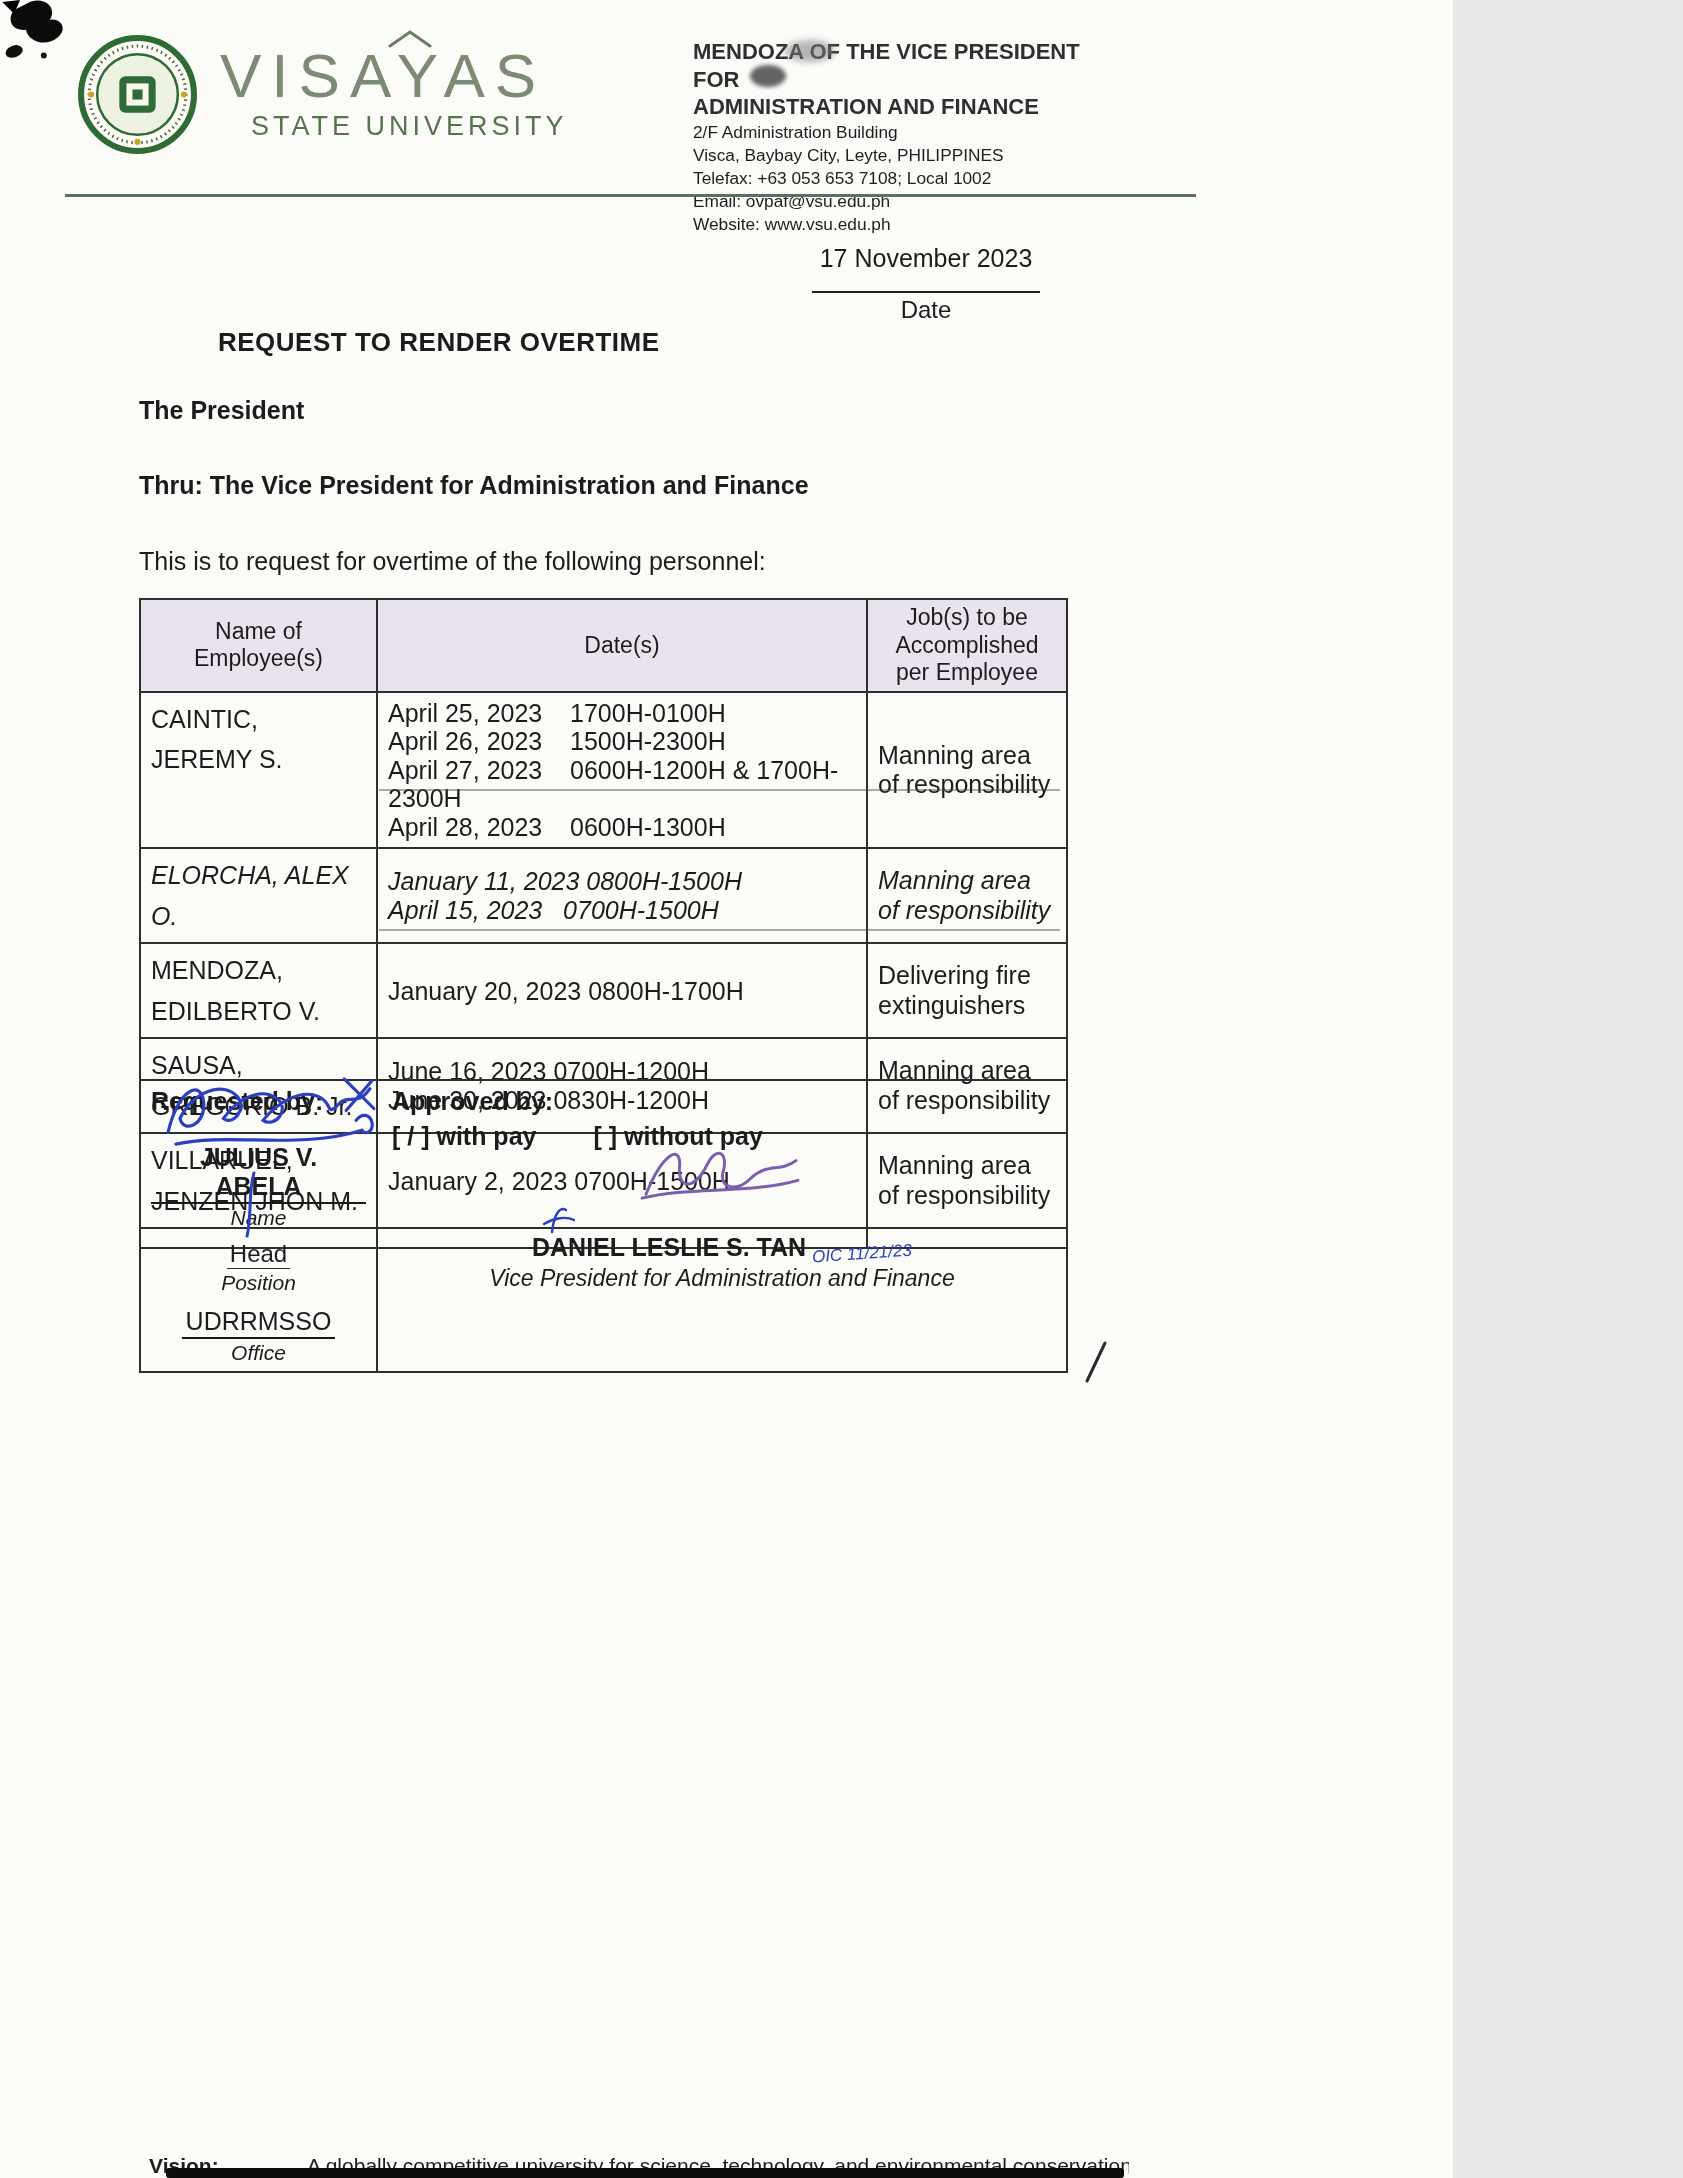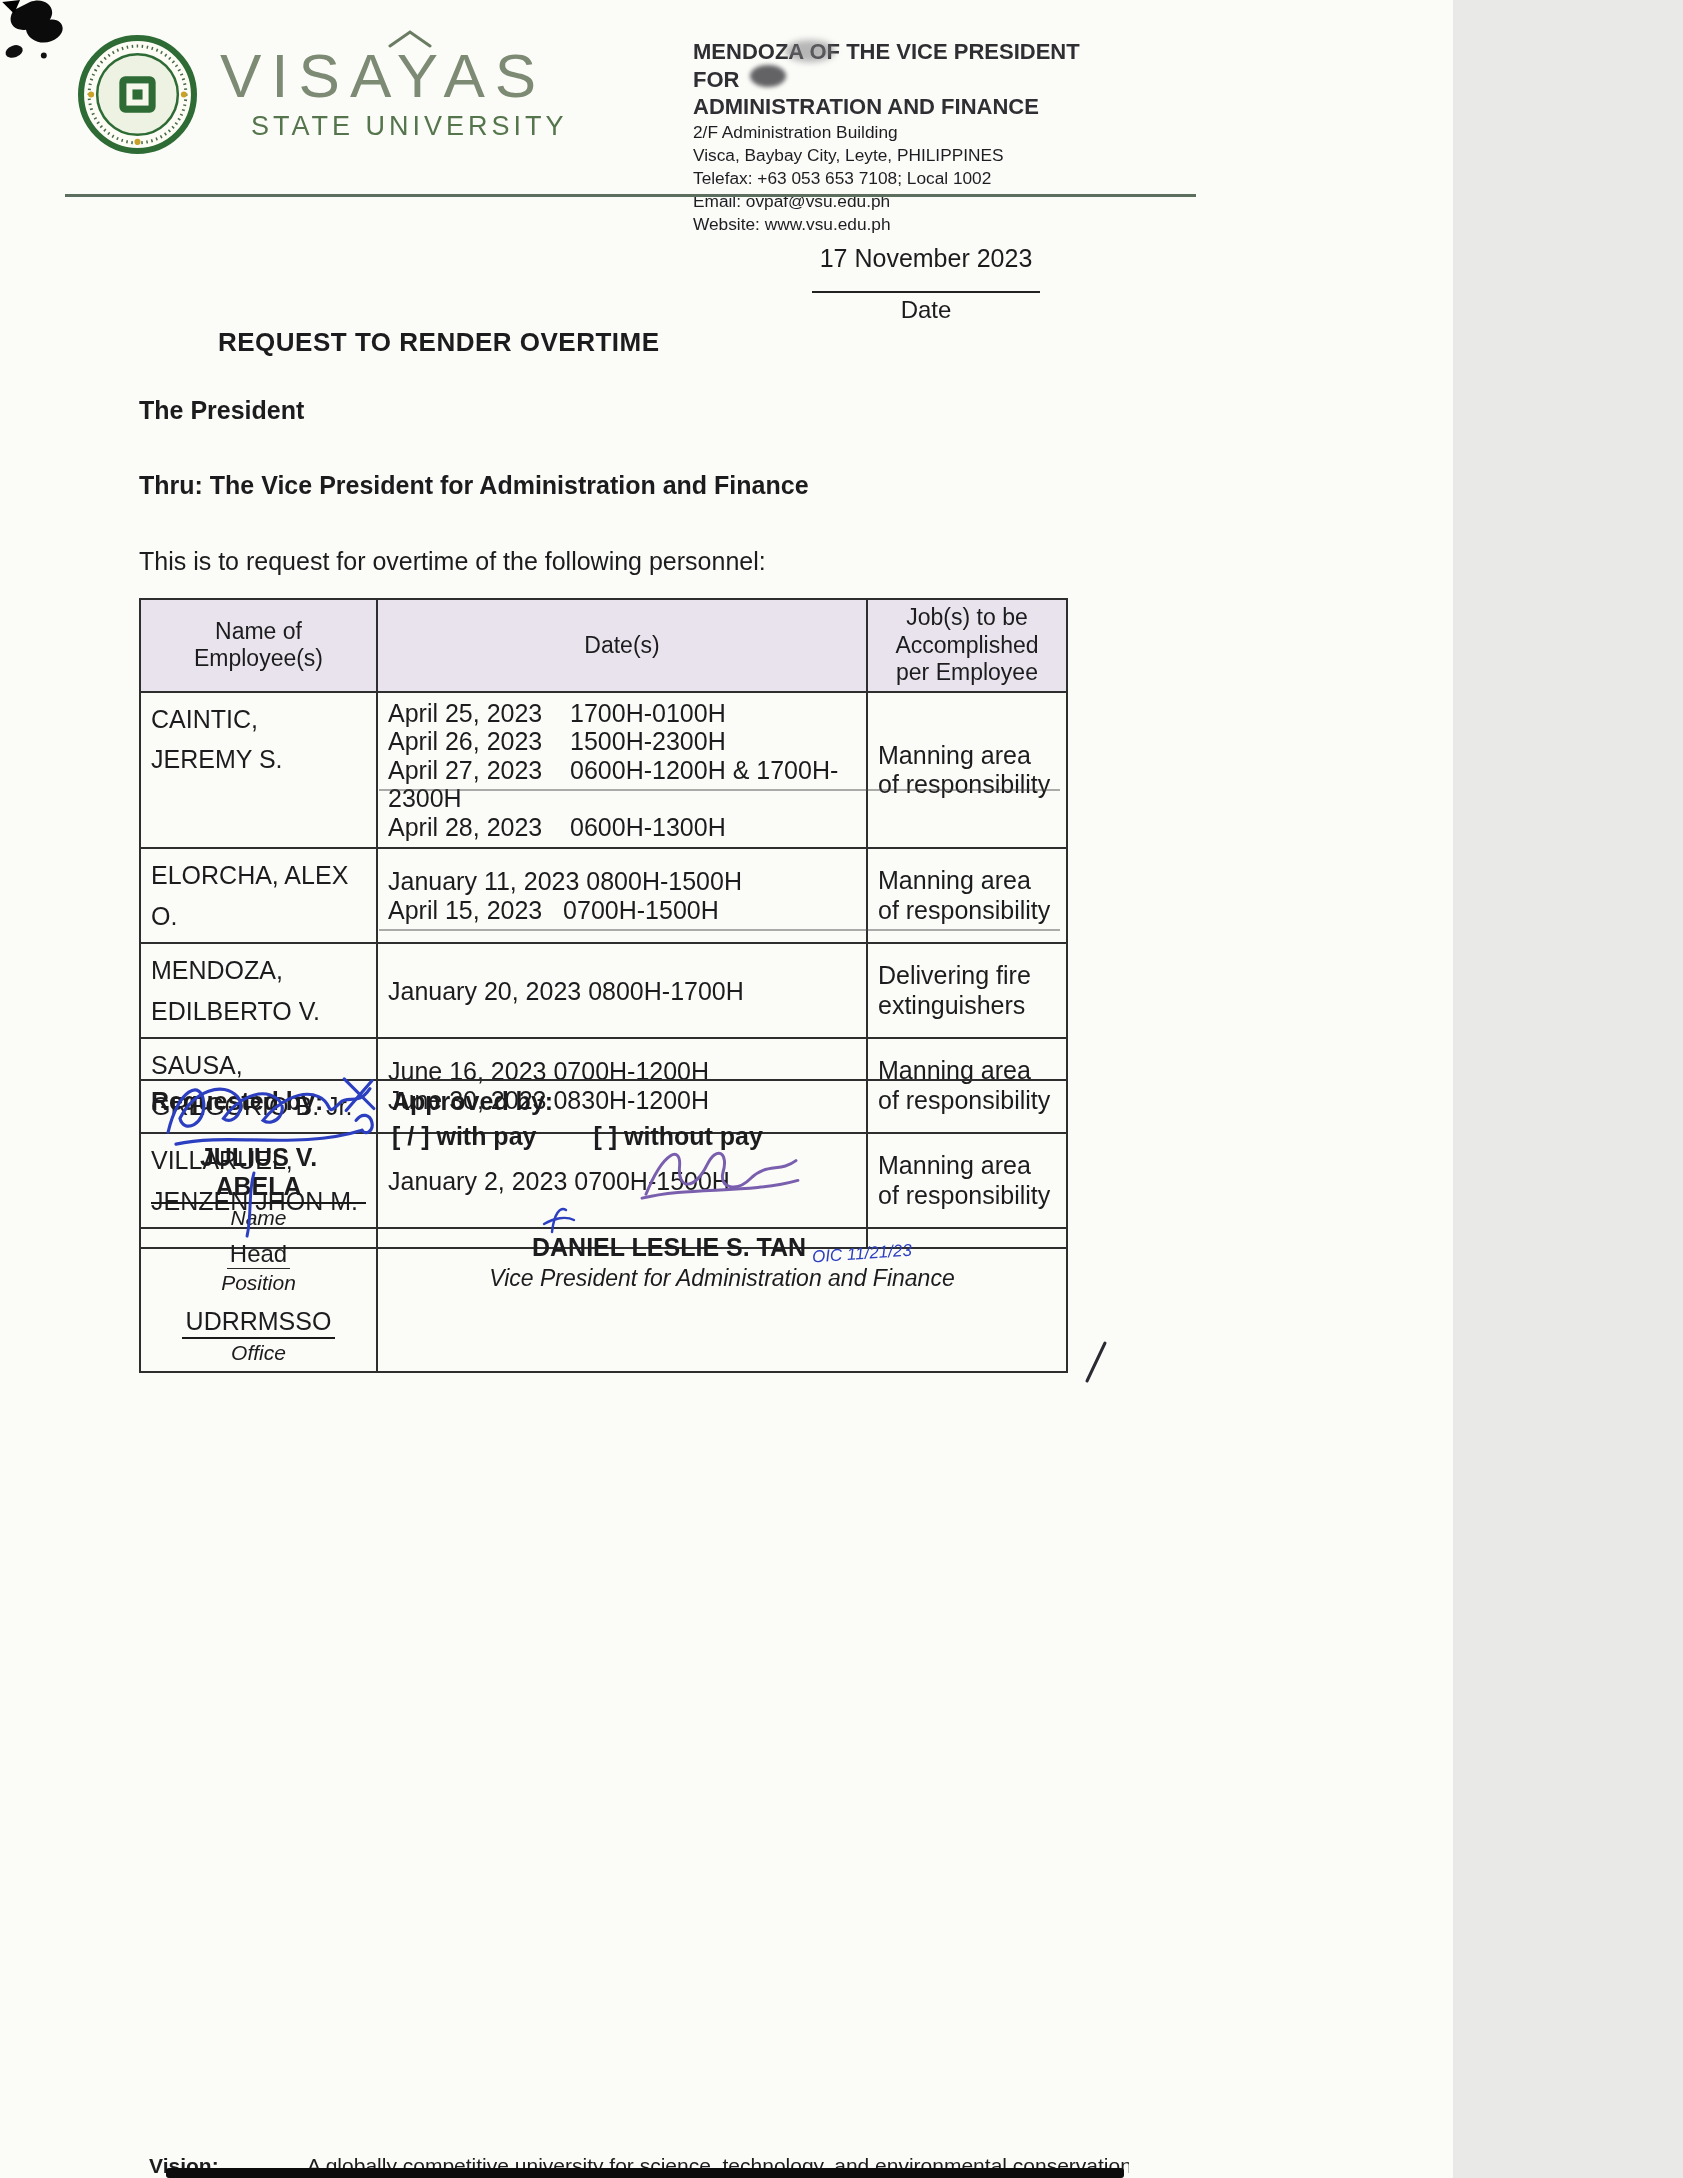--- a/index.html
+++ b/index.html
@@ -68,21 +68,21 @@
     font-weight:normal; font-size:23px; line-height:1.2;
     text-align:center; vertical-align:middle;
     height:65px; padding:4px 8px;
   }
   .ot-table td { font-size:25px; padding:6px 10px; }
   .name-cell { vertical-align:top; line-height:1.62; padding-top:8px; }
   .dates-cell { vertical-align:middle; line-height:1.14; }
   .date-line { white-space:pre-wrap; }
   .job-cell  { vertical-align:middle; line-height:1.18; padding-left:12px; }
   tr.r0 td { height:109px; }
-  tr.r1 td { height:57px; }
+  tr.r1 td { height:57px;font-style:italic; }
   tr.r2 td { height:79px; }
   tr.r3 td { height:73px; }
   tr.r4 td { height:79px; }
   tr.empty-row td { height:20px; }
 
   
   table.sig-table {
     position:absolute; left:139px; top:1079px; width:927px; height:230px;
     border-collapse:collapse; table-layout:fixed;
   }

